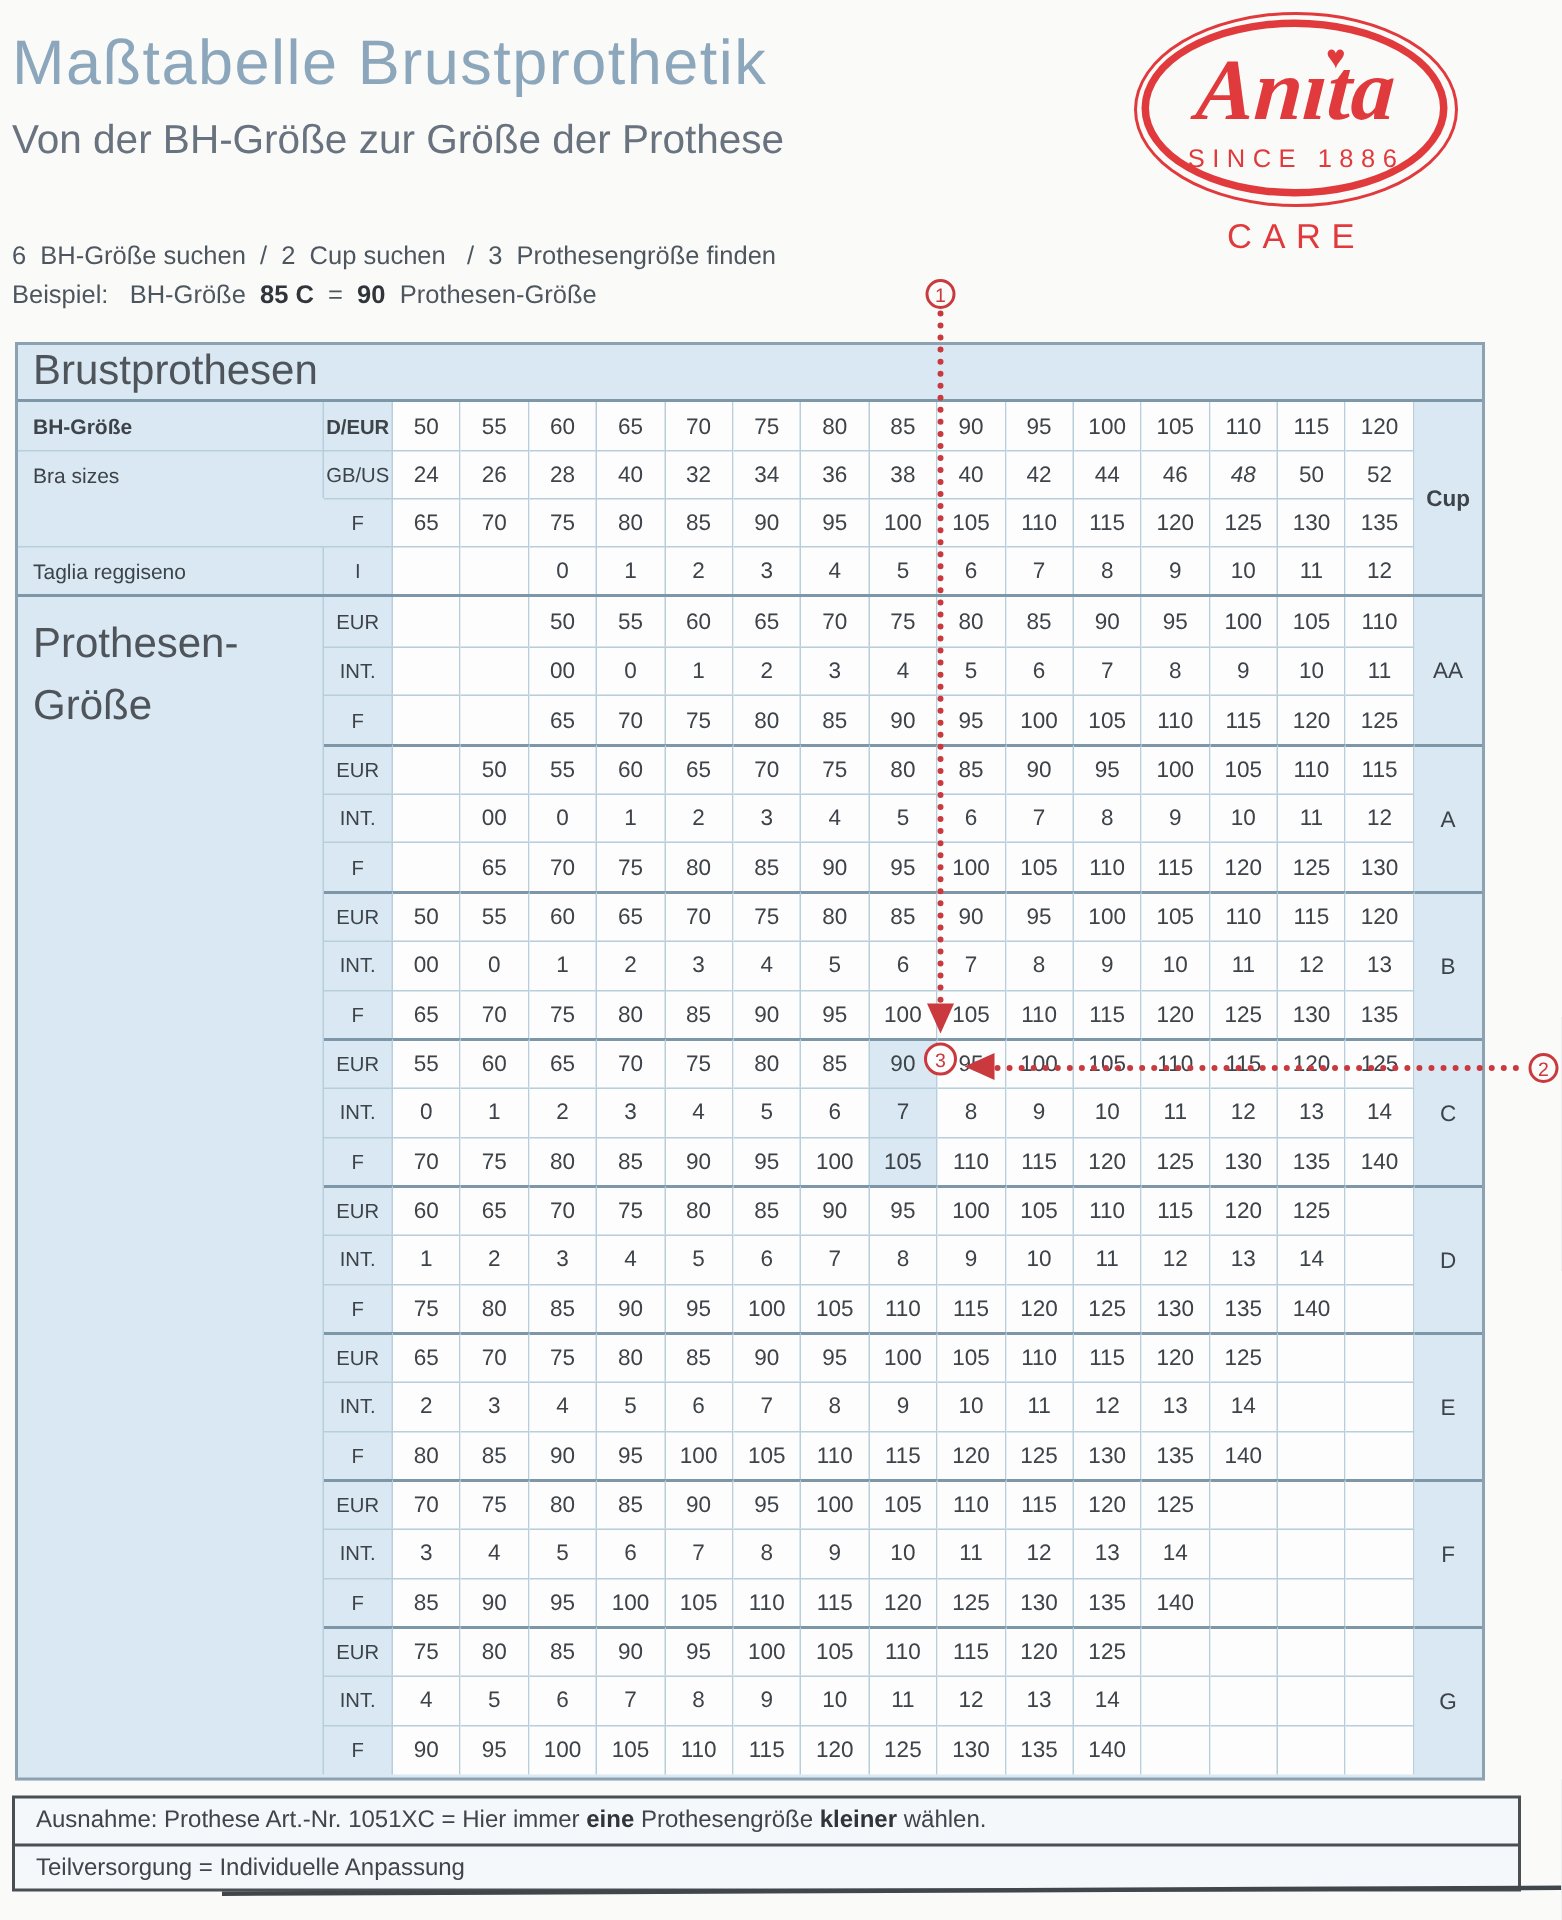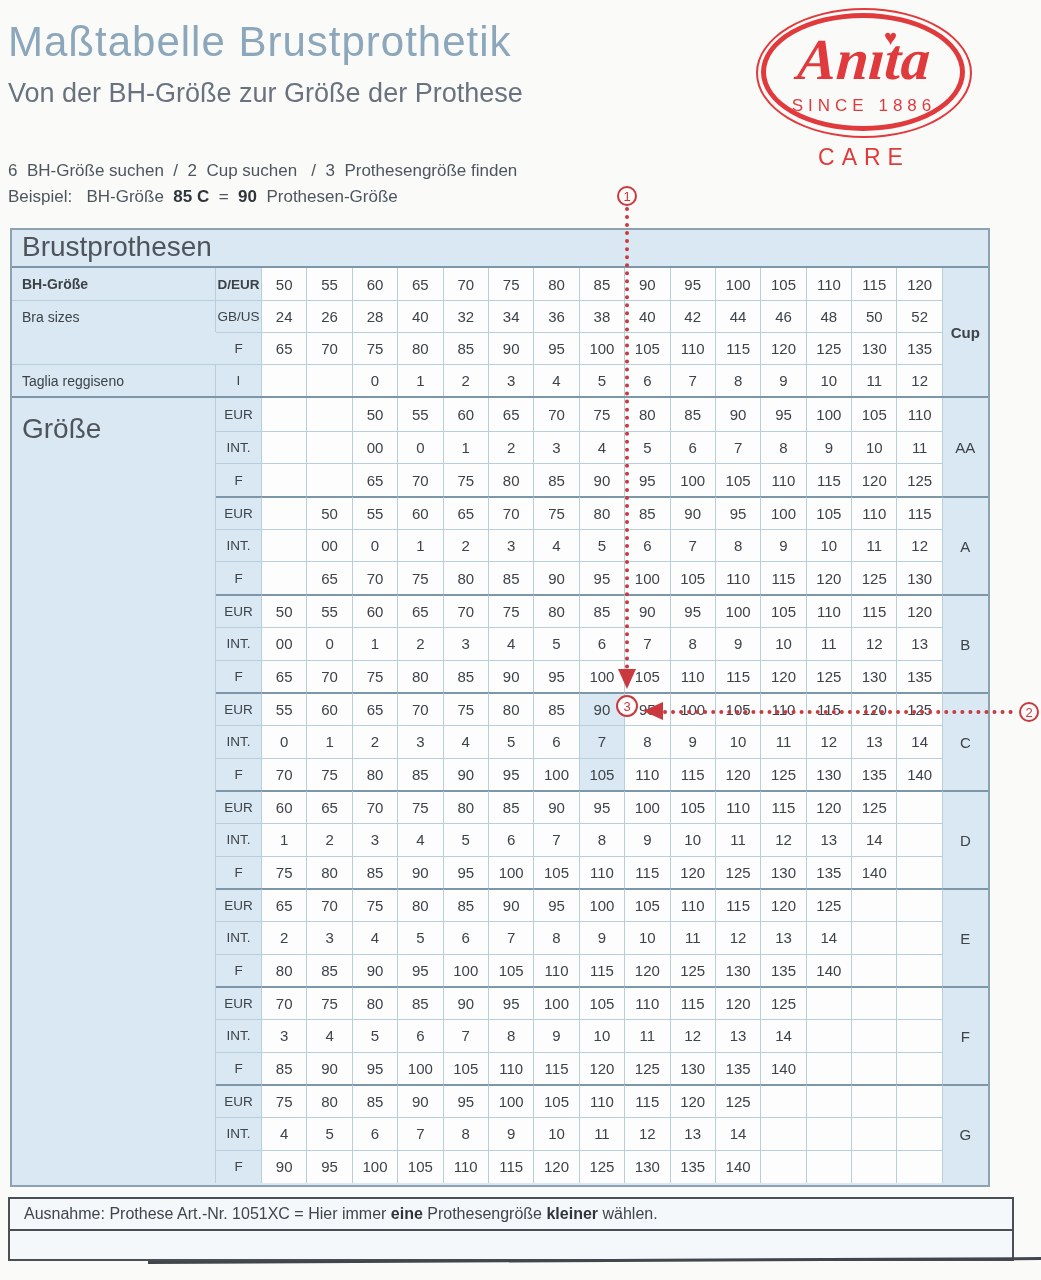--- a/index.html
+++ b/index.html
@@ -117,21 +117,21 @@
         <div class="cell bt1" style="grid-area: 2 / 5;">28</div>
         <div class="cell bt1" style="grid-area: 2 / 6;">40</div>
         <div class="cell bt1" style="grid-area: 2 / 7;">32</div>
         <div class="cell bt1" style="grid-area: 2 / 8;">34</div>
         <div class="cell bt1" style="grid-area: 2 / 9;">36</div>
         <div class="cell bt1" style="grid-area: 2 / 10;">38</div>
         <div class="cell bt1" style="grid-area: 2 / 11;">40</div>
         <div class="cell bt1" style="grid-area: 2 / 12;">42</div>
         <div class="cell bt1" style="grid-area: 2 / 13;">44</div>
         <div class="cell bt1" style="grid-area: 2 / 14;">46</div>
-        <div class="cell bt1" style="grid-area: 2 / 15;">48</div>
+        <div class="cell bt1" style="grid-area: 2 / 15; font-style: italic;">48</div>
         <div class="cell bt1" style="grid-area: 2 / 16;">50</div>
         <div class="cell bt1" style="grid-area: 2 / 17;">52</div>
         <div class="cell unit bt1" style="grid-area: 3 / 2;">F</div>
         <div class="cell bt1" style="grid-area: 3 / 3;">65</div>
         <div class="cell bt1" style="grid-area: 3 / 4;">70</div>
         <div class="cell bt1" style="grid-area: 3 / 5;">75</div>
         <div class="cell bt1" style="grid-area: 3 / 6;">80</div>
         <div class="cell bt1" style="grid-area: 3 / 7;">85</div>
         <div class="cell bt1" style="grid-area: 3 / 8;">90</div>
         <div class="cell bt1" style="grid-area: 3 / 9;">95</div>
@@ -157,20 +157,21 @@
         <div class="cell bt1" style="grid-area: 4 / 12;">7</div>
         <div class="cell bt1" style="grid-area: 4 / 13;">8</div>
         <div class="cell bt1" style="grid-area: 4 / 14;">9</div>
         <div class="cell bt1" style="grid-area: 4 / 15;">10</div>
         <div class="cell bt1" style="grid-area: 4 / 16;">11</div>
         <div class="cell bt1" style="grid-area: 4 / 17;">12</div>
         <div class="cell cup b" style="grid-area: 1 / 18 / span 4;">Cup</div>
       </div>
     <div id="body-grid">
         <div class="cell biglab" style="grid-area: 1 / 1 / span 24;">
+          <div>Prothesen-</div>
           <div>Größe</div>
         </div>
         <div class="cell unit " style="grid-area: 1 / 2;">EUR</div>
         <div class="cell" style="grid-area: 1 / 3;"></div>
         <div class="cell" style="grid-area: 1 / 4;"></div>
         <div class="cell" style="grid-area: 1 / 5;">50</div>
         <div class="cell" style="grid-area: 1 / 6;">55</div>
         <div class="cell" style="grid-area: 1 / 7;">60</div>
         <div class="cell" style="grid-area: 1 / 8;">65</div>
         <div class="cell" style="grid-area: 1 / 9;">70</div>
@@ -564,16 +565,17 @@
   <div class="red-circle" id="circle-1" style="left:617px;top:186px;width:20px;height:20px;">1</div>
   <div id="dot-line-vertical"></div>
   <div id="arrow-down"></div>
   <div class="red-circle" id="circle-3" style="left:616px;top:695px;width:22px;height:22px;background:#fdfdfd;">3</div>
   <div id="arrow-left"></div>
   <div id="dot-line-horizontal"></div>
   <div class="red-circle" id="circle-2" style="left:1019px;top:702px;width:20px;height:20px;">2</div>
 
   <div id="footer">
     <div class="frow" style="white-space: pre;"><span>Ausnahme: Prothese Art.-Nr. 1051XC = Hier immer </span><b>eine</b><span> Prothesengröße </span><b>kleiner</b><span> wählen.</span></div>
+    <div class="frow">Teilversorgung = Individuelle Anpassung</div>
   </div>
 
   <div id="scan-line"></div>
 </div>
 
 </body></html>

